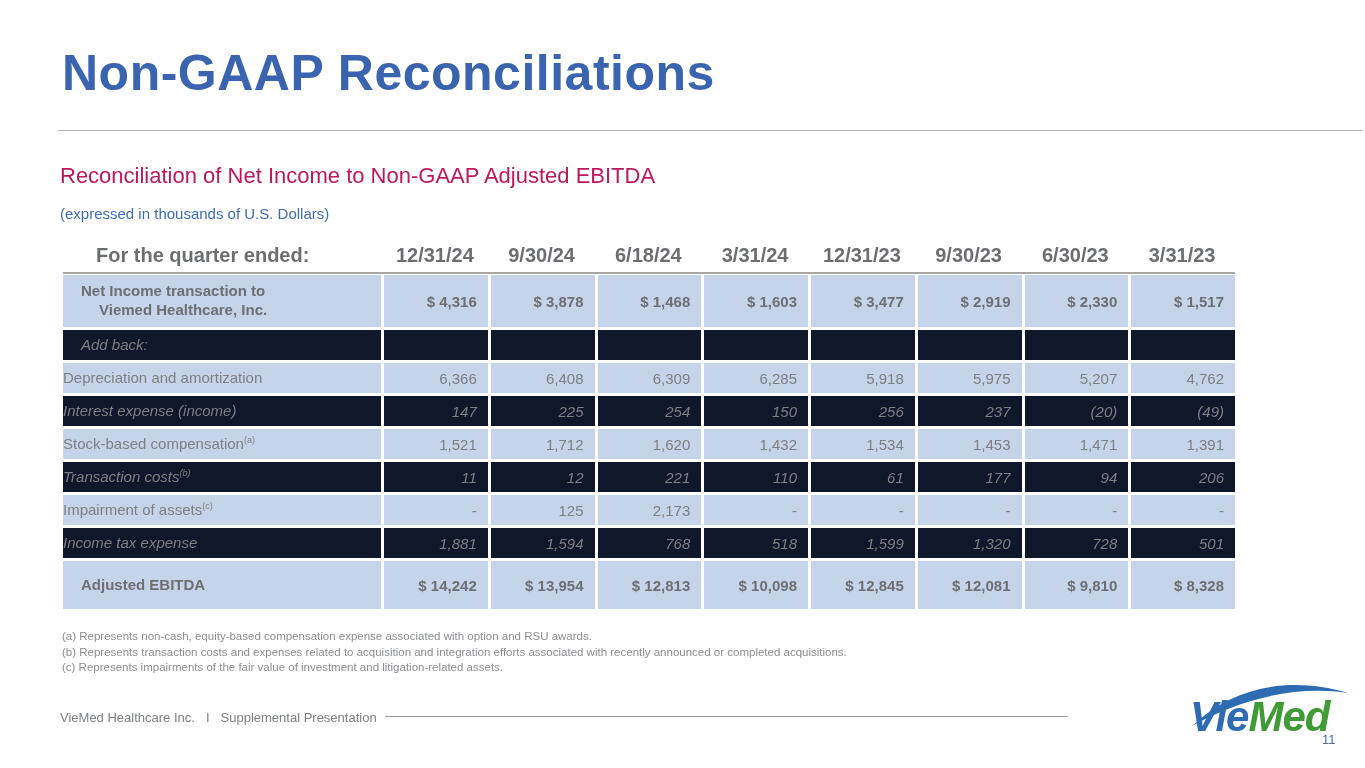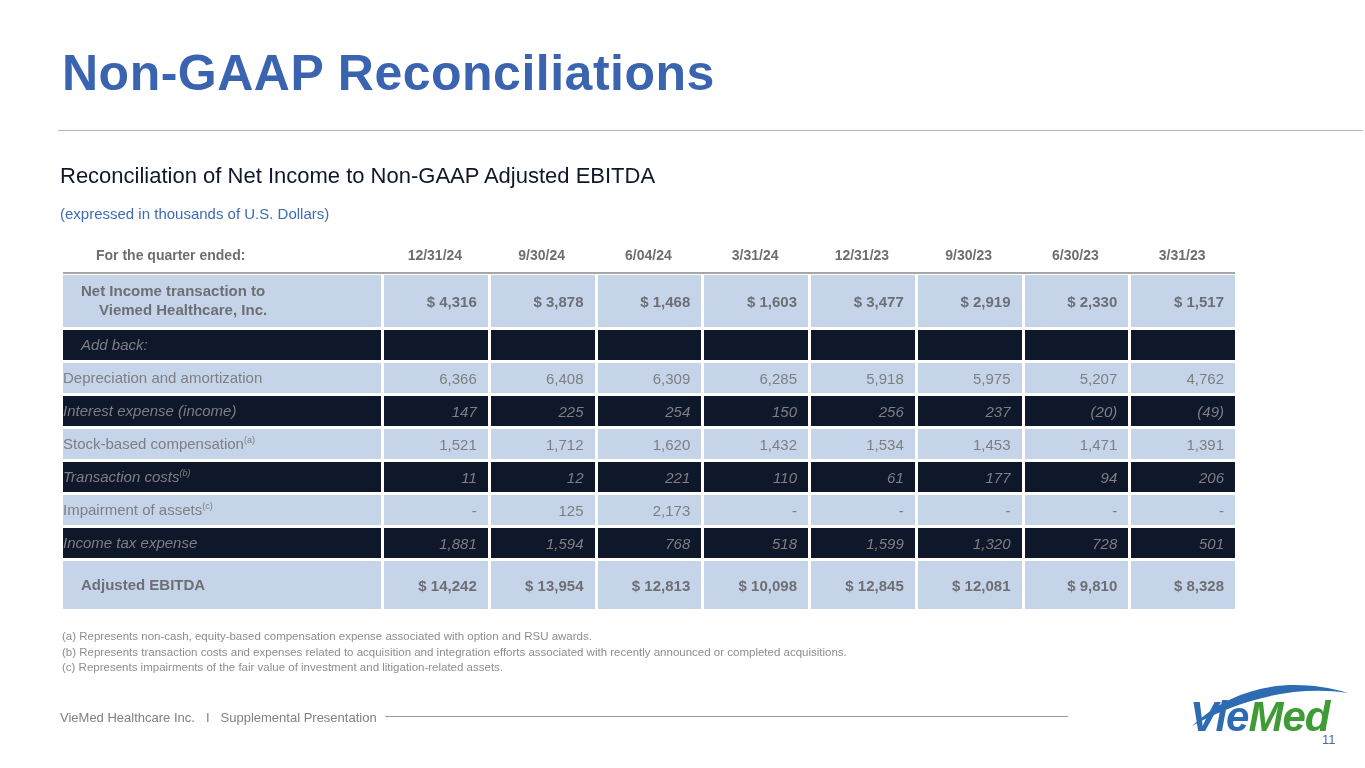--- a/index.html
+++ b/index.html
@@ -5,26 +5,26 @@
   html,body{margin:0;padding:0;background:#e8e8e8;}
   .slide{
     position:relative;width:1365px;height:768px;background:#ffffff;
     font-family:"Liberation Sans",sans-serif;overflow:hidden;
   }
   .title{
     position:absolute;left:62px;top:44px;margin:0;
     font-size:50px;font-weight:bold;color:#3a64b0;letter-spacing:.5px;
   }
   .title-rule{position:absolute;left:58px;top:130px;width:1305px;height:1px;background:#b2b5c2;}
-  .subtitle{position:absolute;left:60px;top:163px;font-size:22px;color:#0f172a;}
+  .subtitle{position:absolute;left:60px;top:163px;font-size:22px;color:#be185d;}
   .units-note{position:absolute;left:60px;top:205px;font-size:15px;color:#3e6cb3;}
 
   .table-wrap{position:absolute;left:63px;top:238px;width:1172px;}
   .grid{display:grid;grid-template-columns:318px repeat(8,1fr);column-gap:3px;}
-  .hcell{height:34px;display:flex;align-items:center;font-size:14px;font-weight:bold;color:#6c6e72;}
+  .hcell{height:34px;display:flex;align-items:center;font-size:20px;font-weight:bold;color:#6c6e72;}
   .hcell.label{padding-left:33px;}
   .hcell.col{justify-content:center;padding-right:2px;}
   .body-rule{height:2px;background:#a6a6a6;}
   .body-grid{row-gap:3px;margin-top:1px;}
   .trow{display:contents;}
   .cell{display:flex;align-items:center;font-size:15px;color:#7c7f83;}
   .shade-dark .cell{background:#c6d4e9;}
   .shade-light .cell{background:#0f172a;font-style:italic;}
   .num-cell{justify-content:flex-end;padding-right:11px;}
   .label-cell{flex-direction:column;align-items:flex-start;justify-content:center;line-height:1.25;}
@@ -60,21 +60,21 @@
   <div class="title-rule"></div>
 
   <div class="subtitle">Reconciliation of Net Income to Non-GAAP Adjusted EBITDA</div>
   <div class="units-note">(expressed in thousands of U.S. Dollars)</div>
 
   <div class="table-wrap">
     <div class="grid header-grid">
       <div class="hcell label">For the quarter ended:</div>
       <div class="hcell col">12/31/24</div>
       <div class="hcell col">9/30/24</div>
-      <div class="hcell col">6/04/24</div>
+      <div class="hcell col">6/18/24</div>
       <div class="hcell col">3/31/24</div>
       <div class="hcell col">12/31/23</div>
       <div class="hcell col">9/30/23</div>
       <div class="hcell col">6/30/23</div>
       <div class="hcell col">3/31/23</div>
     </div>
     <div class="body-rule"></div>
     <div class="grid body-grid" id="body-grid">
         <div class="trow shade-dark r-total"><div class="cell label-cell">
             <span>Net Income transaction to</span>

